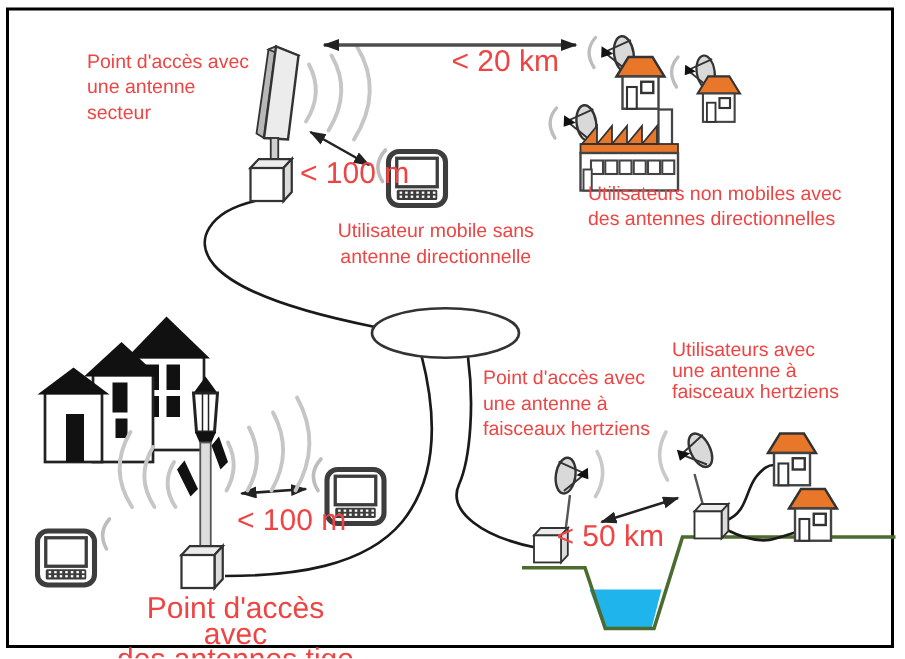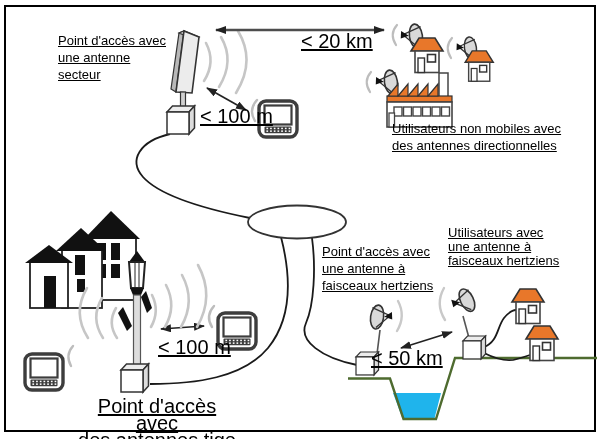--- a/index.html
+++ b/index.html
@@ -1,20 +1,20 @@
 <!DOCTYPE html>
 <html><head>
 <meta charset="utf-8">
 <style>
   html,body{margin:0;padding:0;background:#fff;}
   .stage{position:relative;width:603px;height:439px;background:#fff;overflow:hidden;
          font-family:"Liberation Sans",sans-serif;}
   .frame{position:absolute;left:4px;top:5px;width:592px;height:427px;border:2px solid #000;box-sizing:border-box;}
   svg.art{position:absolute;left:0;top:0;}
-  .lbl{position:absolute;font:13px/17px "Liberation Sans",sans-serif;color:#000000;white-space:pre-line;text-decoration:underline;}
+  .lbl{position:absolute;font:13px/17px "Liberation Sans",sans-serif;color:#ef4444;white-space:pre-line;}
   .lbl.center{text-align:center;}
   .lbl.tall{line-height:14px;}
   .lbl.big{font-size:20px;}
 </style>
 </head>
 <body>
 
 <div class="stage">
   <div class="frame"></div>
 
@@ -204,20 +204,22 @@
   </svg>
 
   <div class="lbl" style="left:58px;top:32px;">Point d'accès avec
 une antenne
 secteur</div>
 
   <div class="lbl big" style="left:301px;top:33px;">&lt; 20 km</div>
 
   <div class="lbl big" style="left:200px;top:108px;">&lt; 100 m</div>
 
+  <div class="lbl center" style="left:218px;top:145px;width:145px;">Utilisateur mobile sans
+antenne directionnelle</div>
 
   <div class="lbl" style="left:392px;top:120px;">Utilisateurs non mobiles avec
 des antennes directionnelles</div>
 
 
   <div class="lbl" style="left:322px;top:243px;">Point d'accès avec
 une antenne à
 faisceaux hertziens</div>
 
   <div class="lbl tall" style="left:448px;top:226px;">Utilisateurs avec

